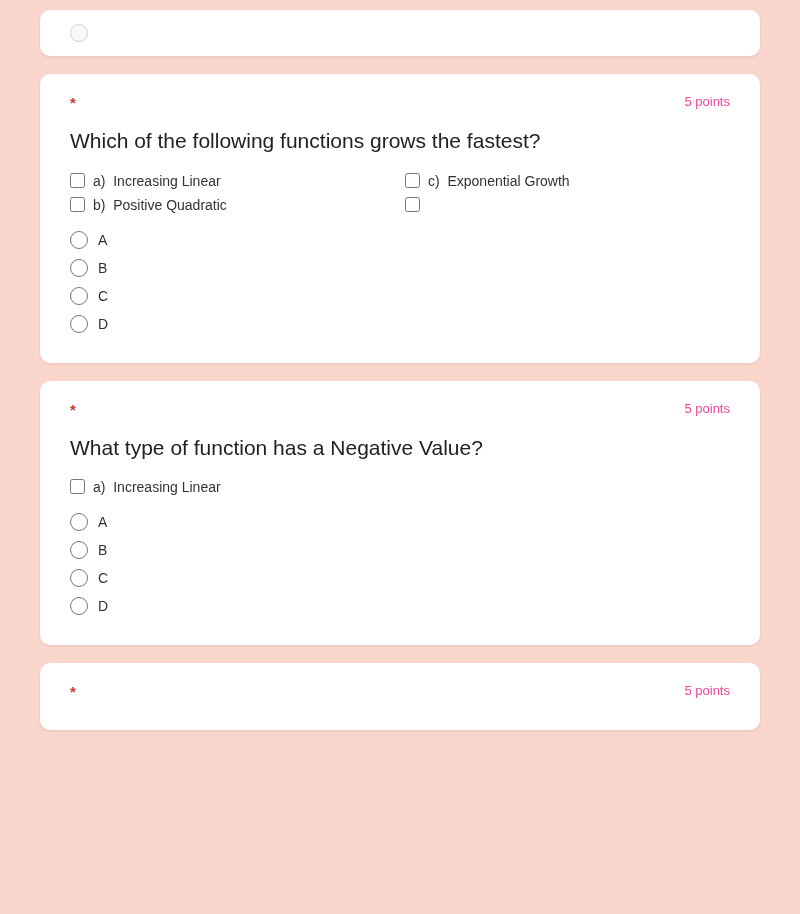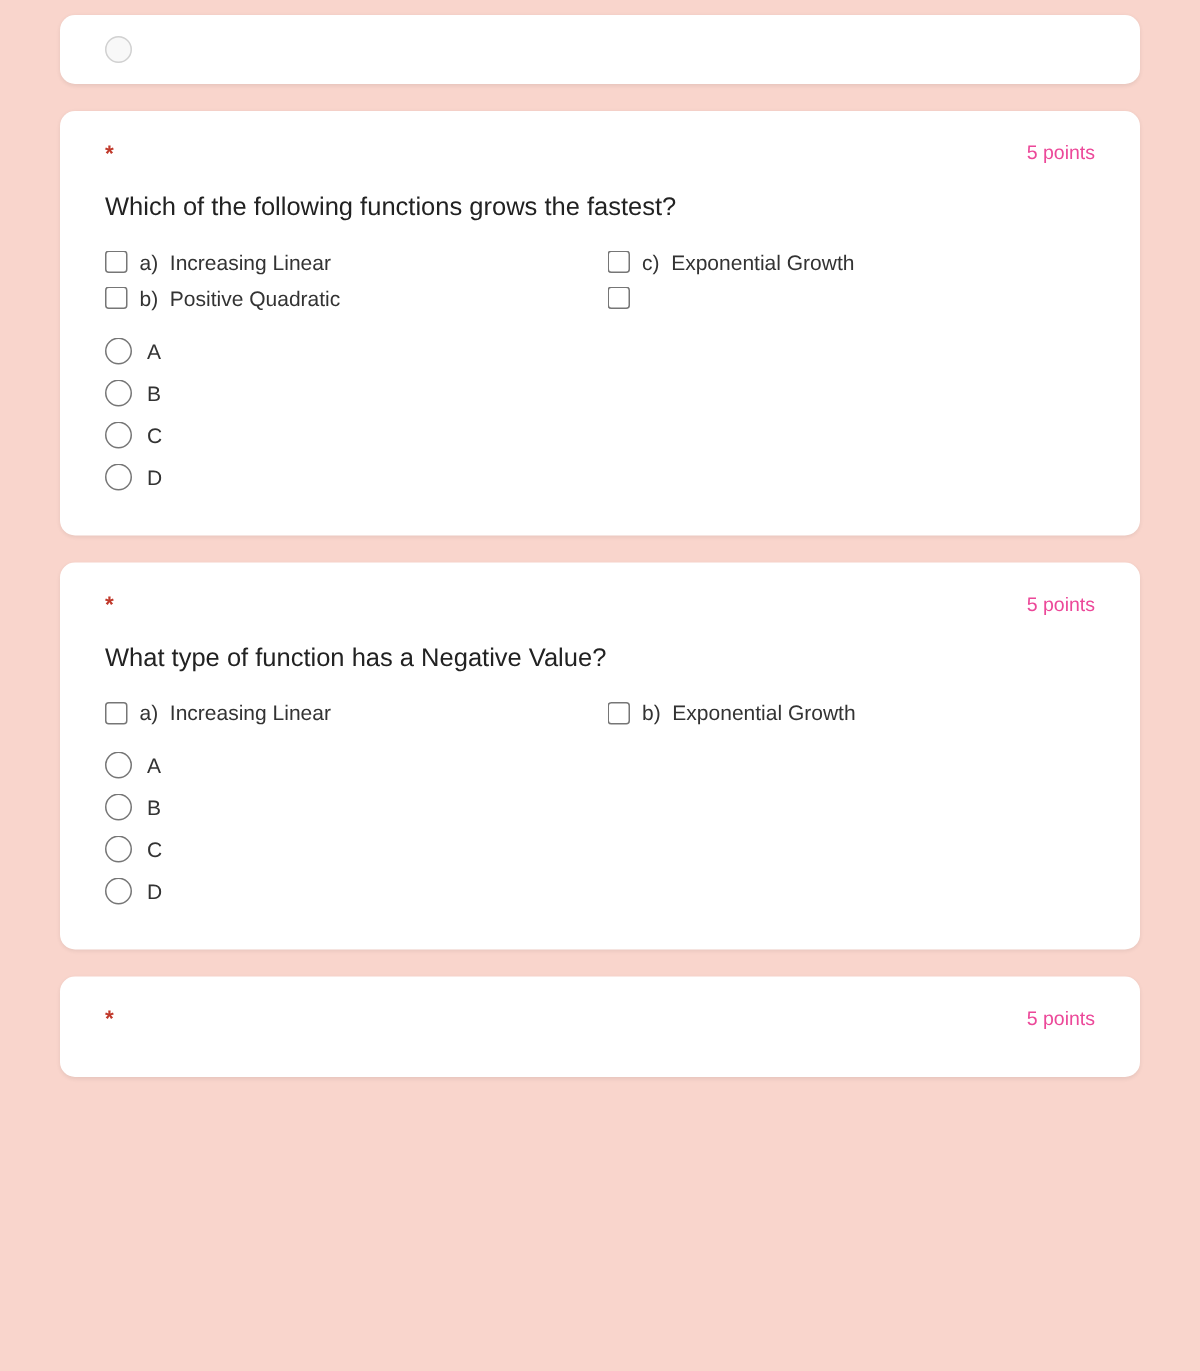--- a/index.html
+++ b/index.html
@@ -26,35 +26,34 @@
     .required-star {
       color: #c0392b;
       font-size: 15px;
       font-weight: bold;
     }
     .points-label {
       color: #ec4899;
       font-size: 13px;
     }
     .question-text {
-      font-size: 17px;
+      font-size: 21px;
       color: #222;
       margin-bottom: 16px;
       line-height: 1.5;
     }
     .options-grid {
       display: grid;
       grid-template-columns: 1fr 1fr;
       row-gap: 8px;
       column-gap: 10px;
       margin-bottom: 18px;
     }
     .option-item {
       display: flex;
-      align-items: center;
       gap: 8px;
       font-size: 14px;
       color: #333;
     }
     .option-item input[type="checkbox"] {
       width: 15px;
       height: 15px;
       margin: 0;
       cursor: pointer;
       accent-color: #555;
@@ -157,24 +156,20 @@
   <div class="card-header">
     <span class="required-star">*</span>
     <span class="points-label">5 points</span>
   </div>
   <div class="question-text">What type of function has a Negative Value?</div>
   <div class="options-grid">
     <div class="option-item">
       <input type="checkbox" id="q2a" style="">
       <label for="q2a">a)&nbsp; Increasing Linear</label>
     </div>
-    <div class="option-item">
-      <input type="checkbox" id="q2b" style="">
-      <label for="q2b">b)&nbsp; Exponential Growth</label>
-    </div>
   </div>
   <div class="radio-options">
     <div class="radio-item">
       <input type="radio" id="q2rA" name="q2" style="">
       <label for="q2rA">A</label>
     </div>
     <div class="radio-item">
       <input type="radio" id="q2rB" name="q2" style="">
       <label for="q2rB">B</label>
     </div>

